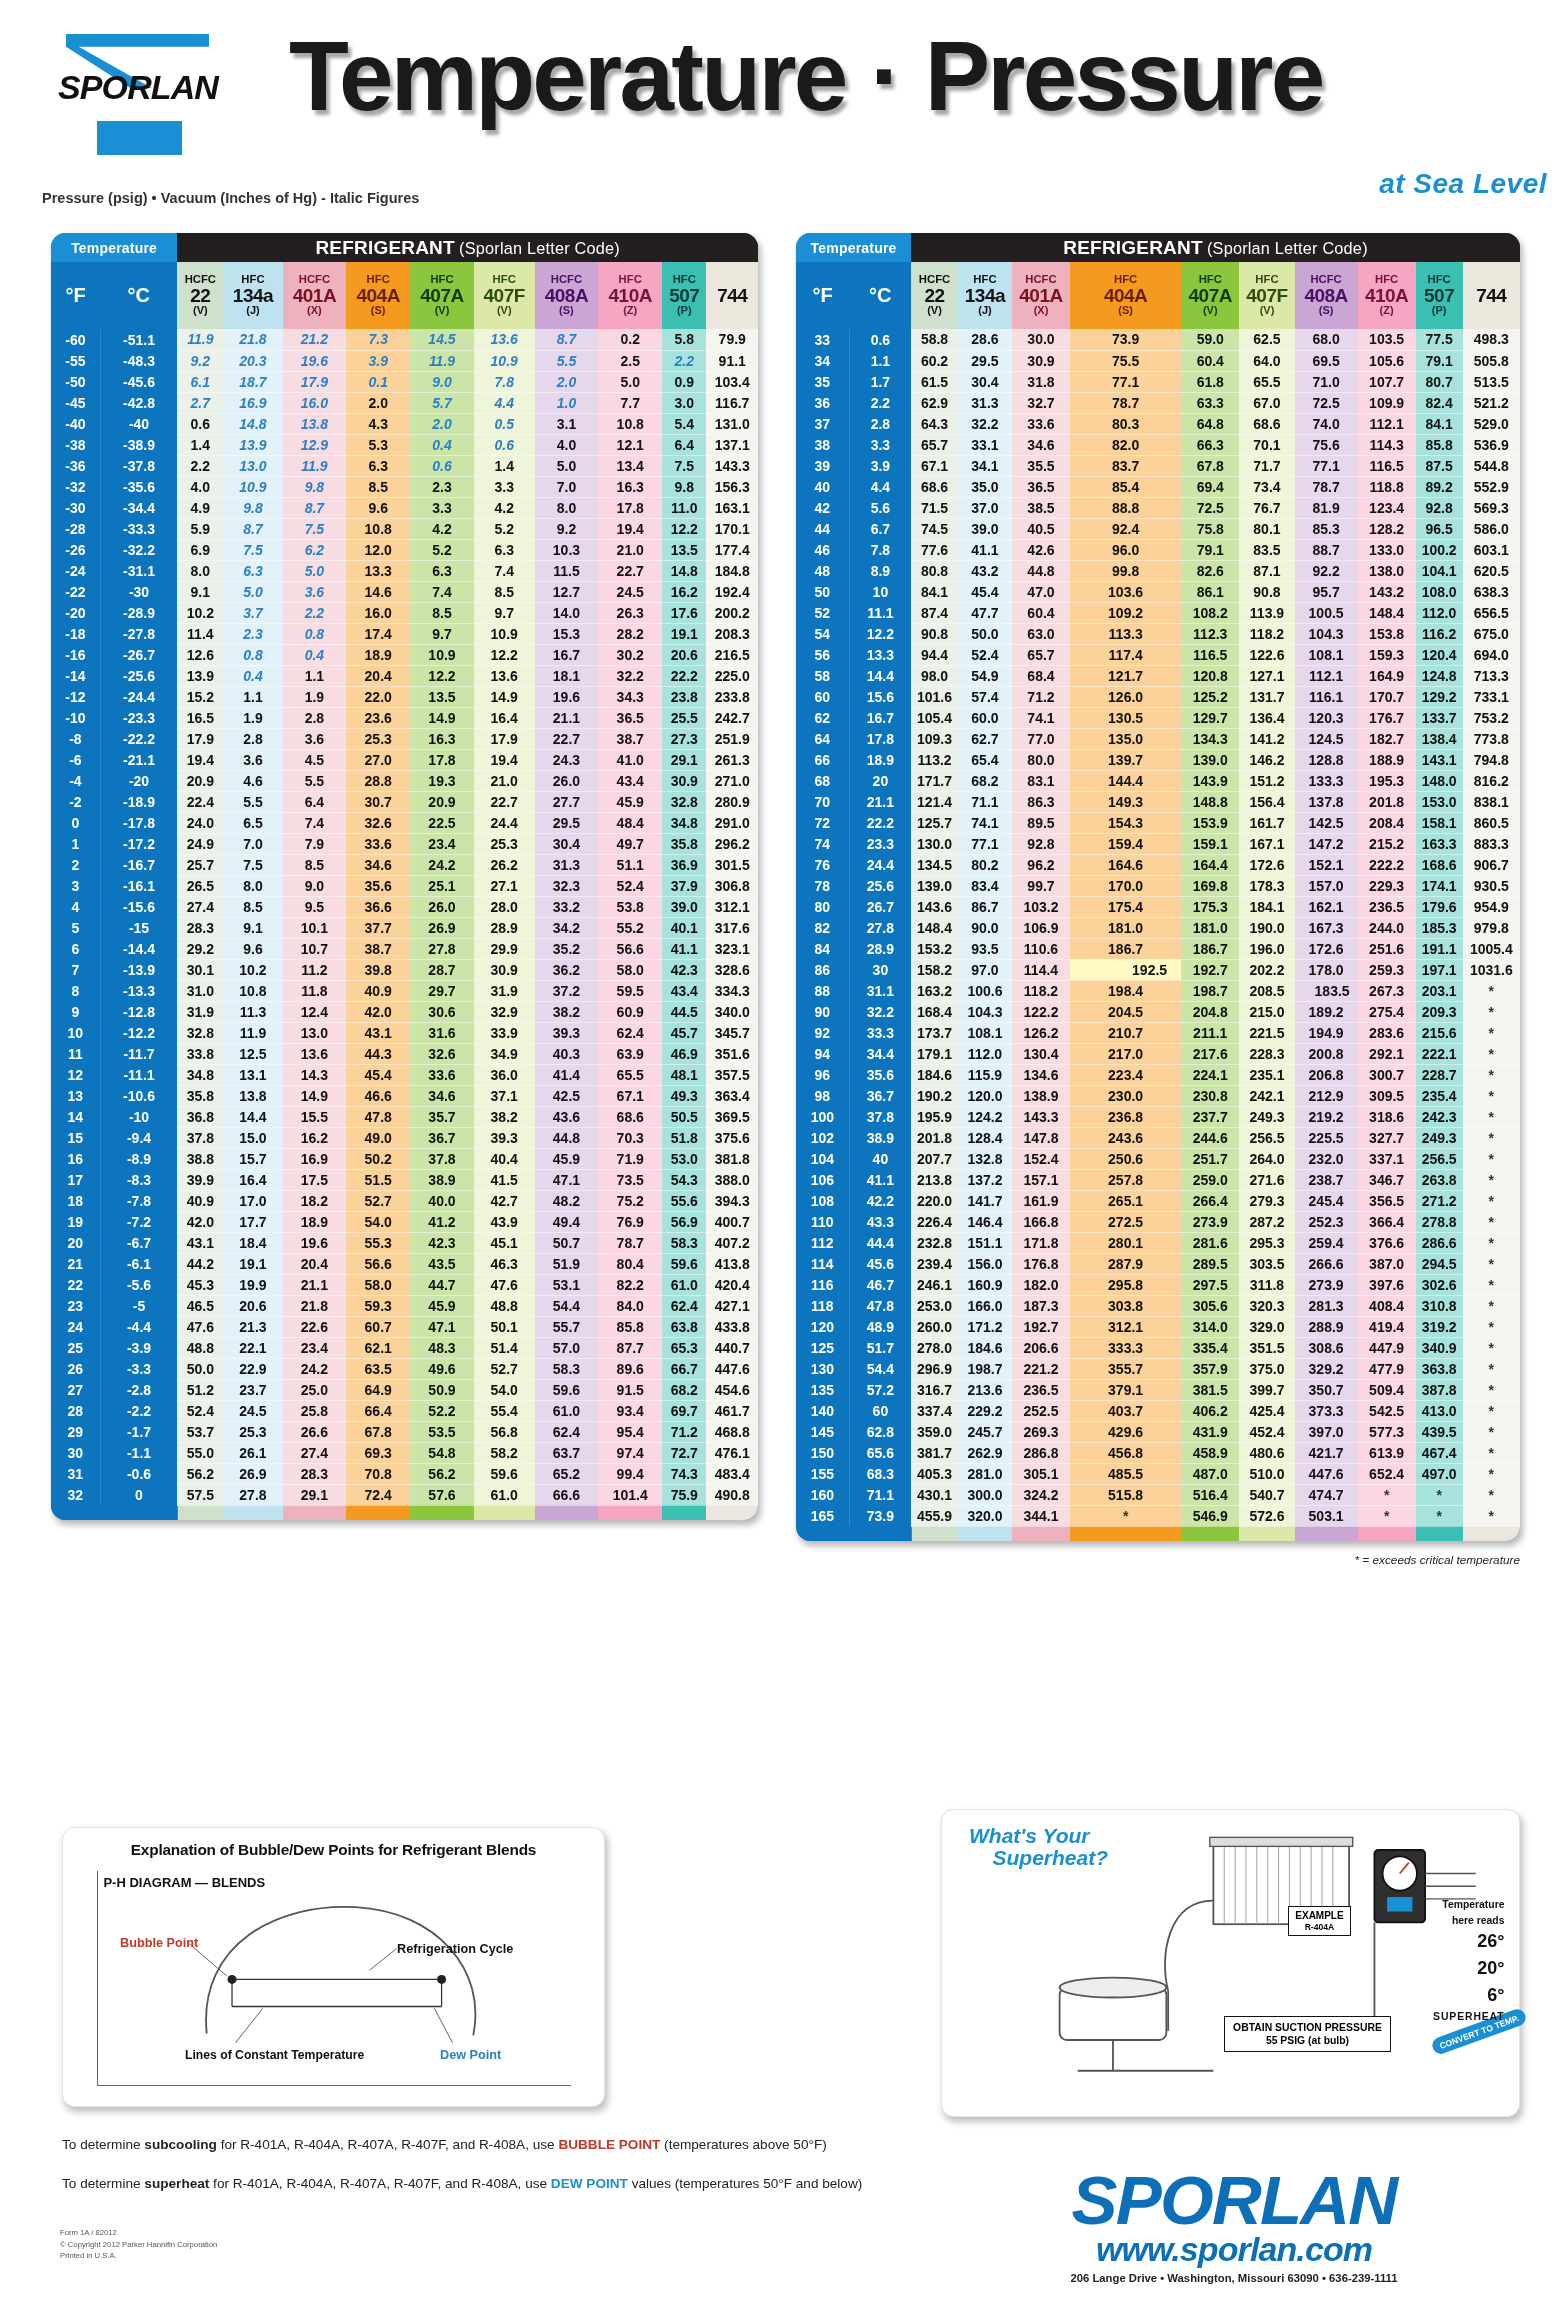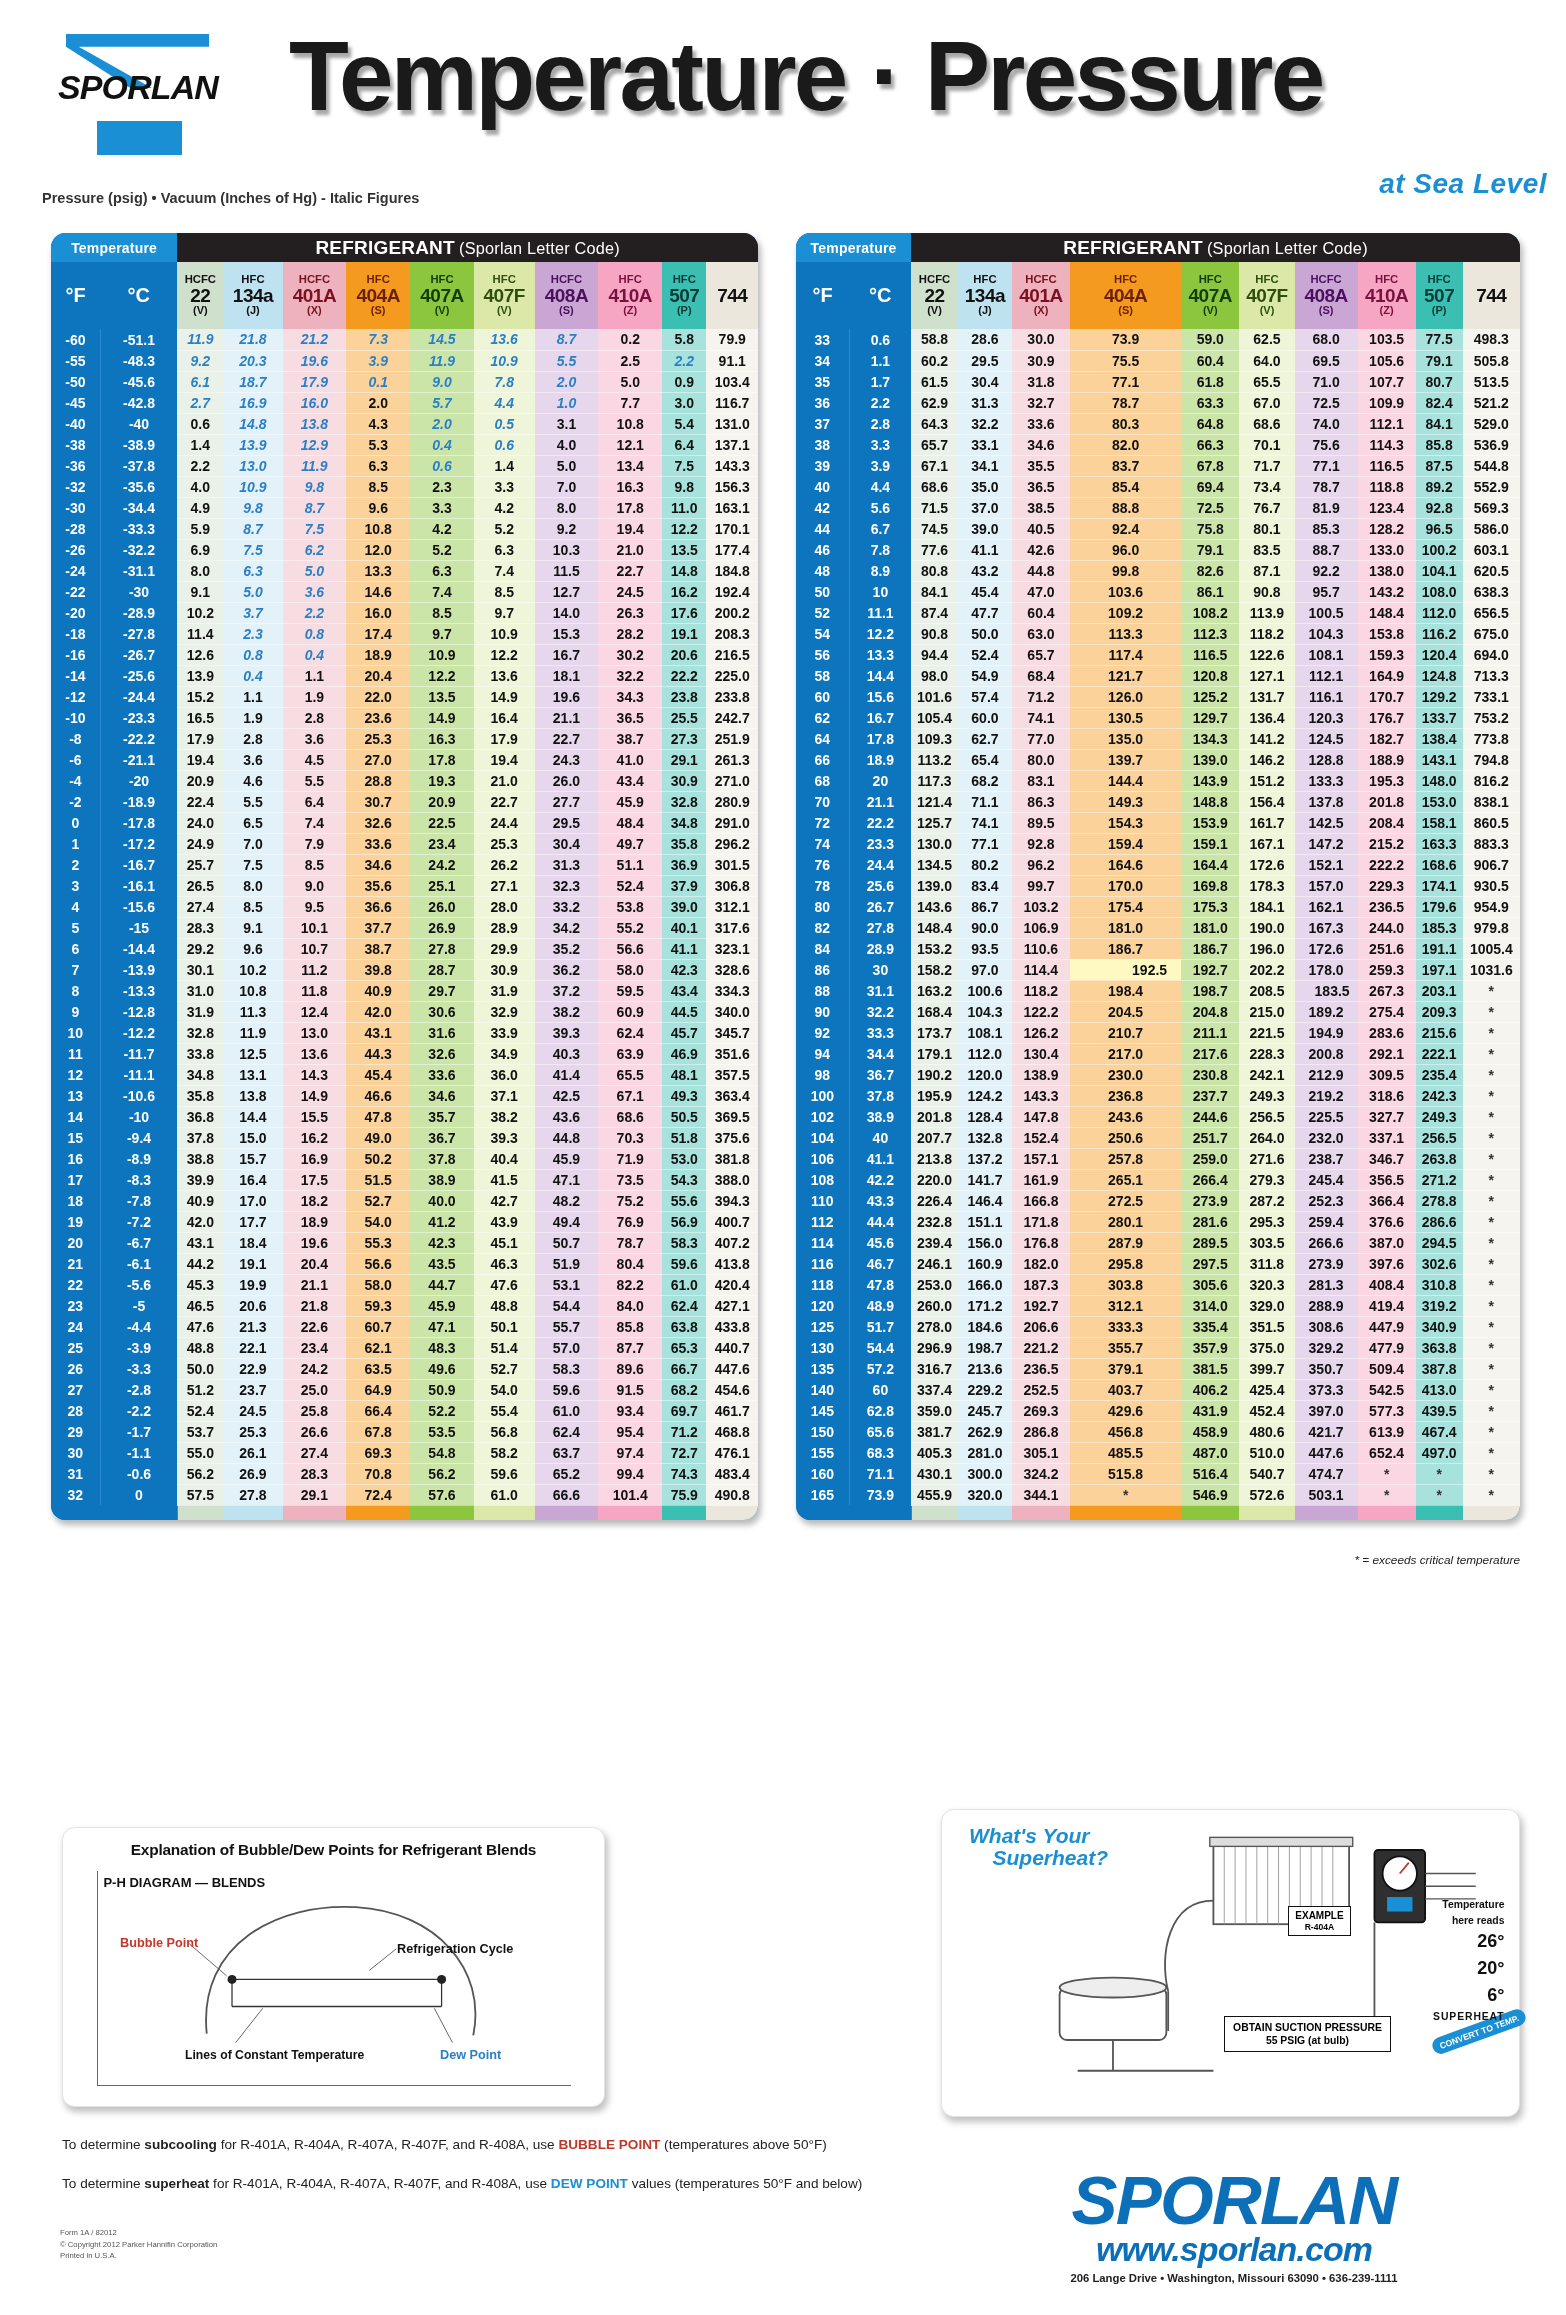--- a/index.html
+++ b/index.html
@@ -1417,21 +1417,21 @@
             <td class="d" style="background: rgb(203, 229, 169);">139.0</td>
             <td class="d" style="background: rgb(239, 245, 216);">146.2</td>
             <td class="d" style="background: rgb(231, 215, 236);">128.8</td>
             <td class="d" style="background: rgb(251, 215, 228);">188.9</td>
             <td class="d" style="background: rgb(167, 226, 221);">143.1</td>
             <td class="d" style="background: rgb(246, 244, 239);">794.8</td>
           </tr>
           <tr>
             <td class="f">68</td>
             <td class="c">20</td>
-            <td class="d" style="background: rgb(233, 241, 232);">117.3</td>
+            <td class="d" style="background: rgb(233, 241, 232);">171.7</td>
             <td class="d" style="background: rgb(226, 242, 248);">68.2</td>
             <td class="d" style="background: rgb(247, 220, 226);">83.1</td>
             <td class="d" style="background: rgb(250, 210, 154);">144.4</td>
             <td class="d" style="background: rgb(203, 229, 169);">143.9</td>
             <td class="d" style="background: rgb(239, 245, 216);">151.2</td>
             <td class="d" style="background: rgb(231, 215, 236);">133.3</td>
             <td class="d" style="background: rgb(251, 215, 228);">195.3</td>
             <td class="d" style="background: rgb(167, 226, 221);">148.0</td>
             <td class="d" style="background: rgb(246, 244, 239);">816.2</td>
           </tr>
@@ -1608,20 +1608,34 @@
             <td class="c">34.4</td>
             <td class="d" style="background: rgb(233, 241, 232);">179.1</td>
             <td class="d" style="background: rgb(226, 242, 248);">112.0</td>
             <td class="d" style="background: rgb(247, 220, 226);">130.4</td>
             <td class="d" style="background: rgb(250, 210, 154);">217.0</td>
             <td class="d" style="background: rgb(203, 229, 169);">217.6</td>
             <td class="d" style="background: rgb(239, 245, 216);">228.3</td>
             <td class="d" style="background: rgb(231, 215, 236);">200.8</td>
             <td class="d" style="background: rgb(251, 215, 228);">292.1</td>
             <td class="d" style="background: rgb(167, 226, 221);">222.1</td>
+            <td class="d na" style="background: rgb(246, 244, 239);">*</td>
+          </tr>
+          <tr>
+            <td class="f">96</td>
+            <td class="c">35.6</td>
+            <td class="d" style="background: rgb(233, 241, 232);">184.6</td>
+            <td class="d" style="background: rgb(226, 242, 248);">115.9</td>
+            <td class="d" style="background: rgb(247, 220, 226);">134.6</td>
+            <td class="d" style="background: rgb(250, 210, 154);">223.4</td>
+            <td class="d" style="background: rgb(203, 229, 169);">224.1</td>
+            <td class="d" style="background: rgb(239, 245, 216);">235.1</td>
+            <td class="d" style="background: rgb(231, 215, 236);">206.8</td>
+            <td class="d" style="background: rgb(251, 215, 228);">300.7</td>
+            <td class="d" style="background: rgb(167, 226, 221);">228.7</td>
             <td class="d na" style="background: rgb(246, 244, 239);">*</td>
           </tr>
           <tr>
             <td class="f">98</td>
             <td class="c">36.7</td>
             <td class="d" style="background: rgb(233, 241, 232);">190.2</td>
             <td class="d" style="background: rgb(226, 242, 248);">120.0</td>
             <td class="d" style="background: rgb(247, 220, 226);">138.9</td>
             <td class="d" style="background: rgb(250, 210, 154);">230.0</td>
             <td class="d" style="background: rgb(203, 229, 169);">230.8</td>

